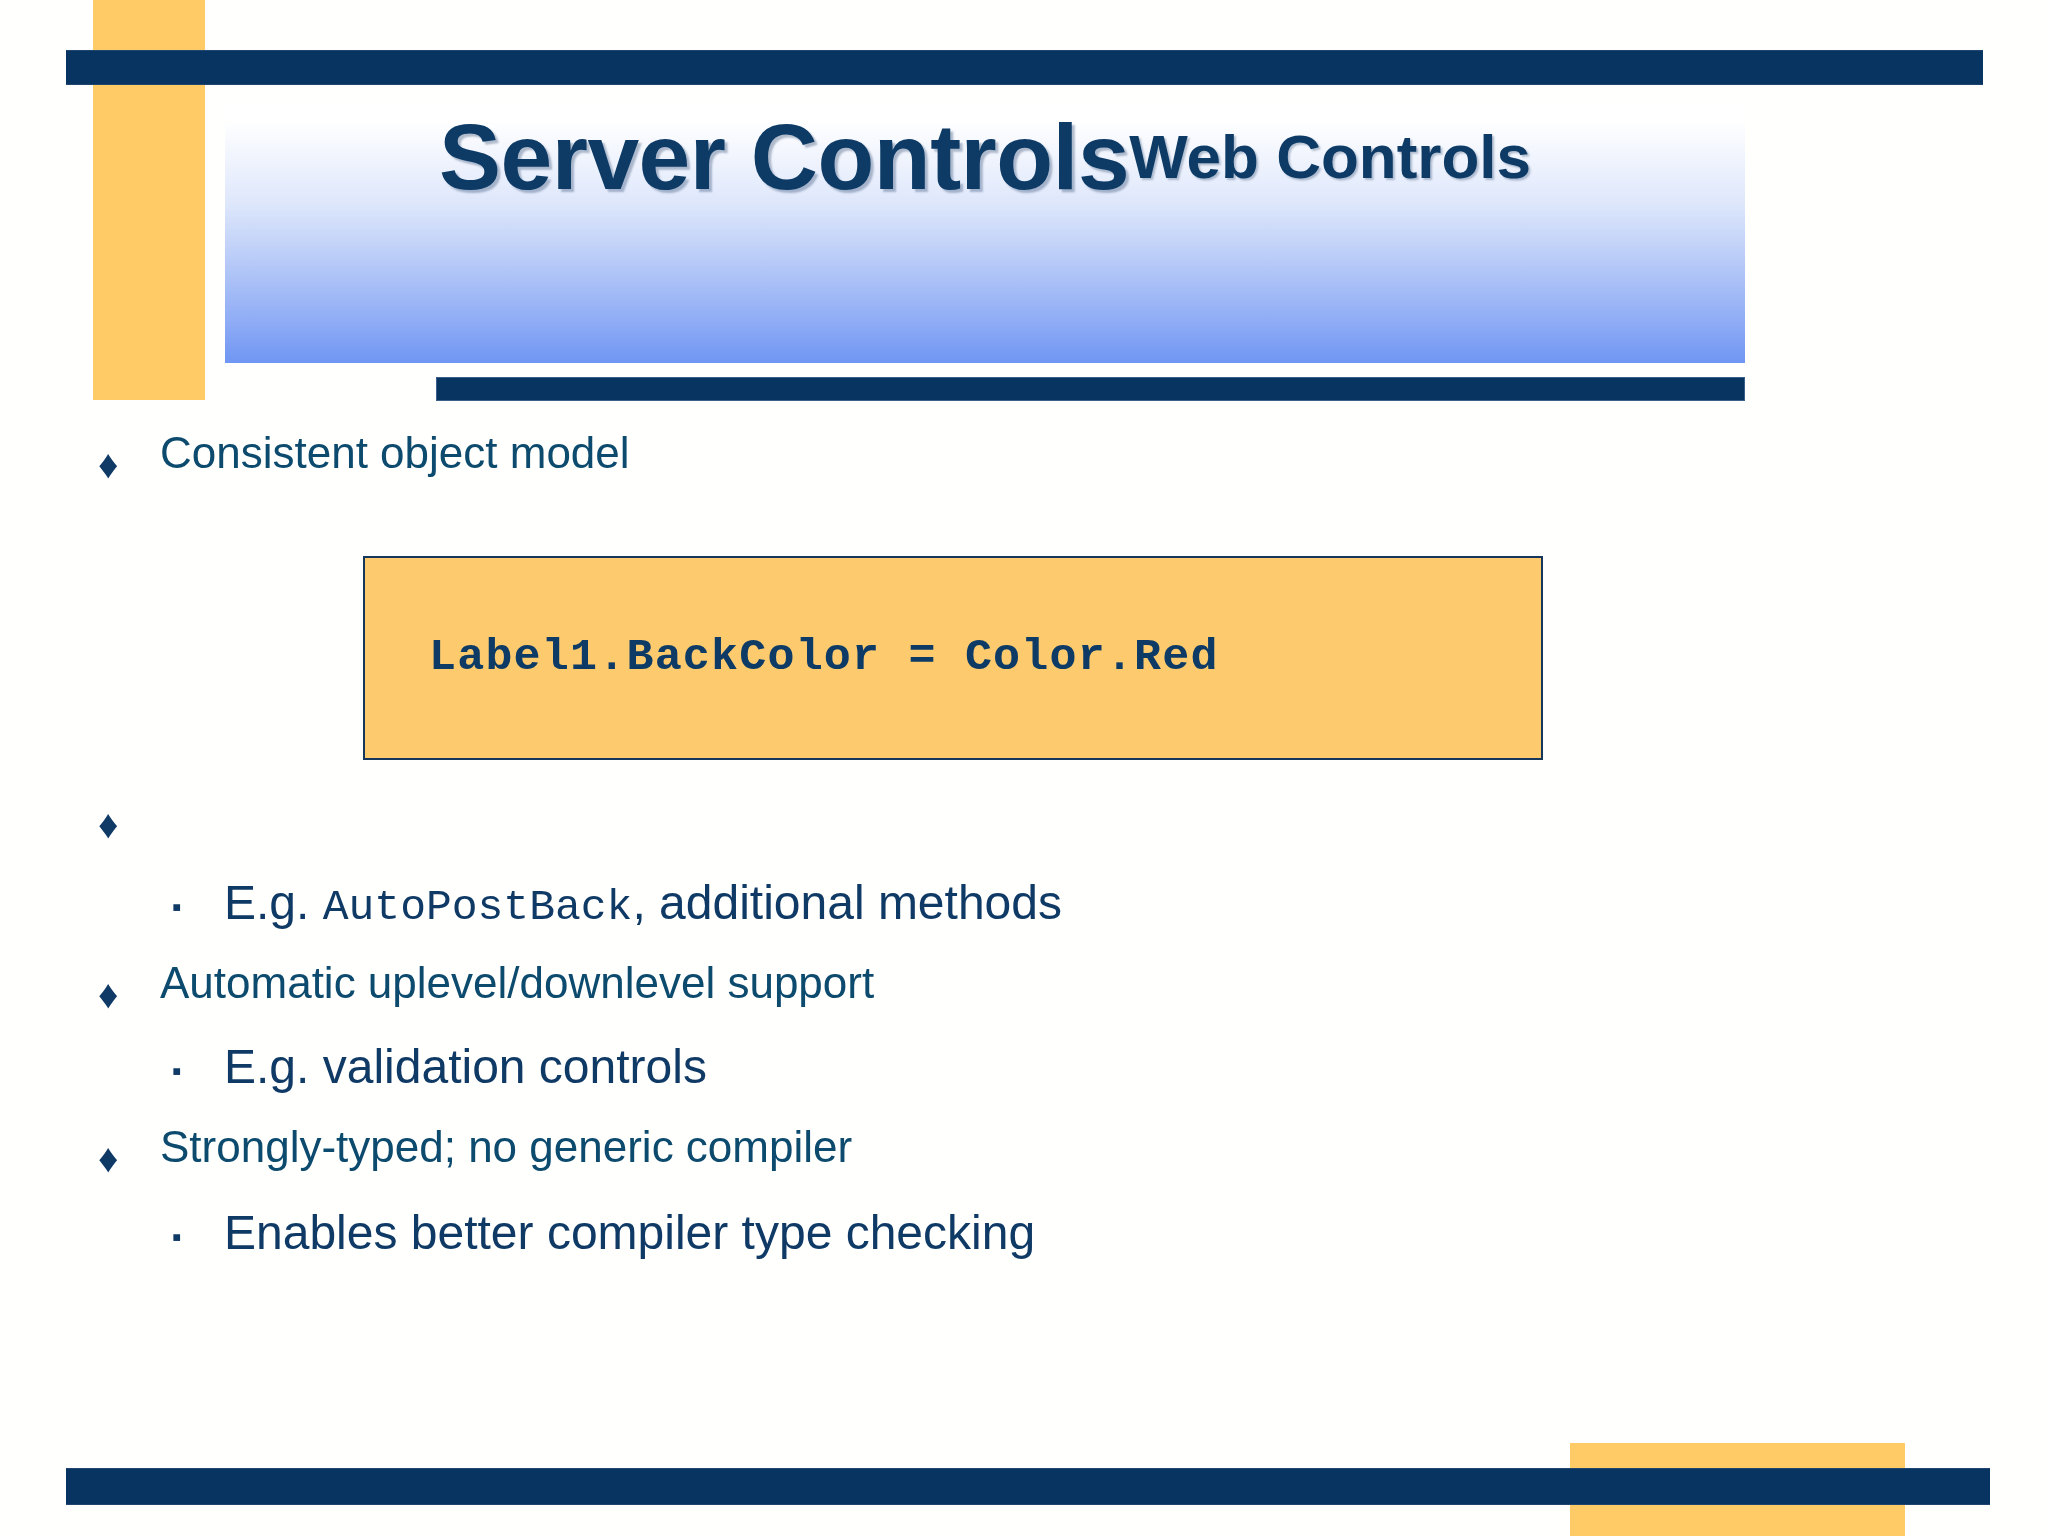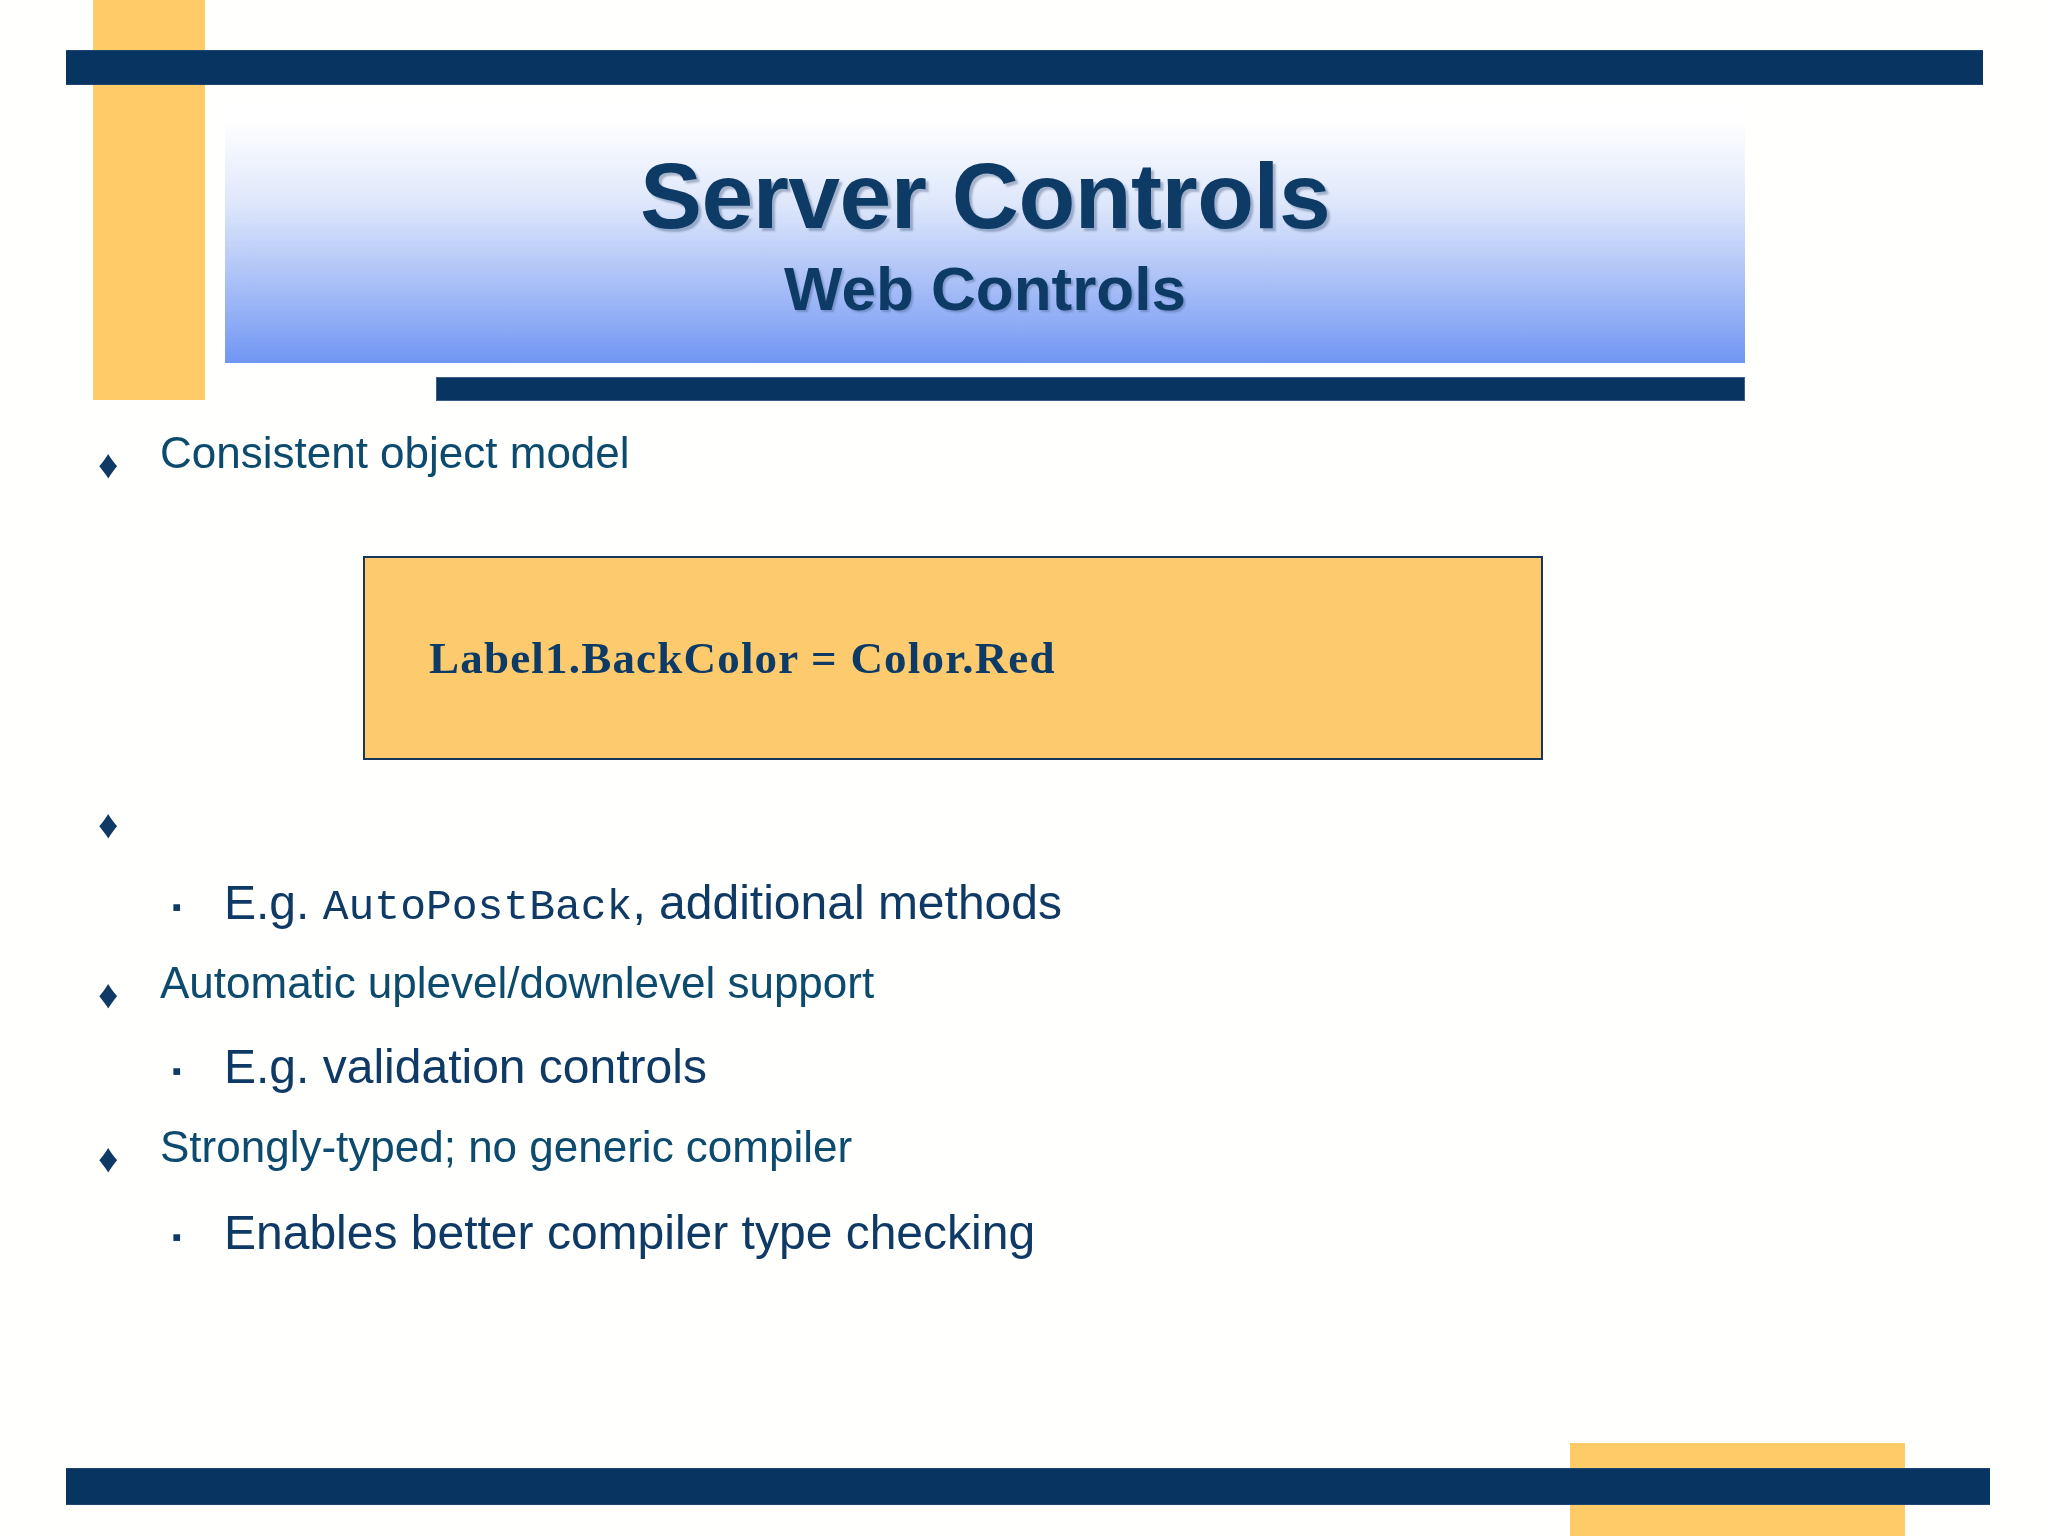--- a/index.html
+++ b/index.html
@@ -74,22 +74,20 @@
 
   
   .title-panel {
     position: absolute;
     left: 225px;
     top: 105px;
     width: 1520px;
     height: 258px;
     background: linear-gradient(to bottom, #ffffff 0%, #ffffff 6%, #dee7fb 38%, #b5c8f7 62%, #8ba9f5 86%, #6f96f3 100%);
     display: flex;
-    flex-direction: column;
-    align-items: center;
     justify-content: center;
     box-sizing: border-box;
     padding-top: 6px;
   }
   .title-main {
     font-size: 93px;
     font-weight: bold;
     color: #0d3b66;
     line-height: 1.0;
     letter-spacing: -0.5px;
@@ -172,21 +170,21 @@
     height: 204px;
     background: #fdcb6e;
     border: 2px solid #16365c;
     box-sizing: border-box;
     display: flex;
     flex-direction: column;
     justify-content: center;
     padding-left: 64px;
   }
   .code-line {
-    font-family: Liberation Serif, serif;
+    font-family: Liberation Mono, monospace;
     font-weight: bold;
     font-size: 45px;
     line-height: 1.35;
     color: #0d3b66;
     letter-spacing: 1.2px;
     white-space: pre;
   }
 </style>
 </head>
 <body>

